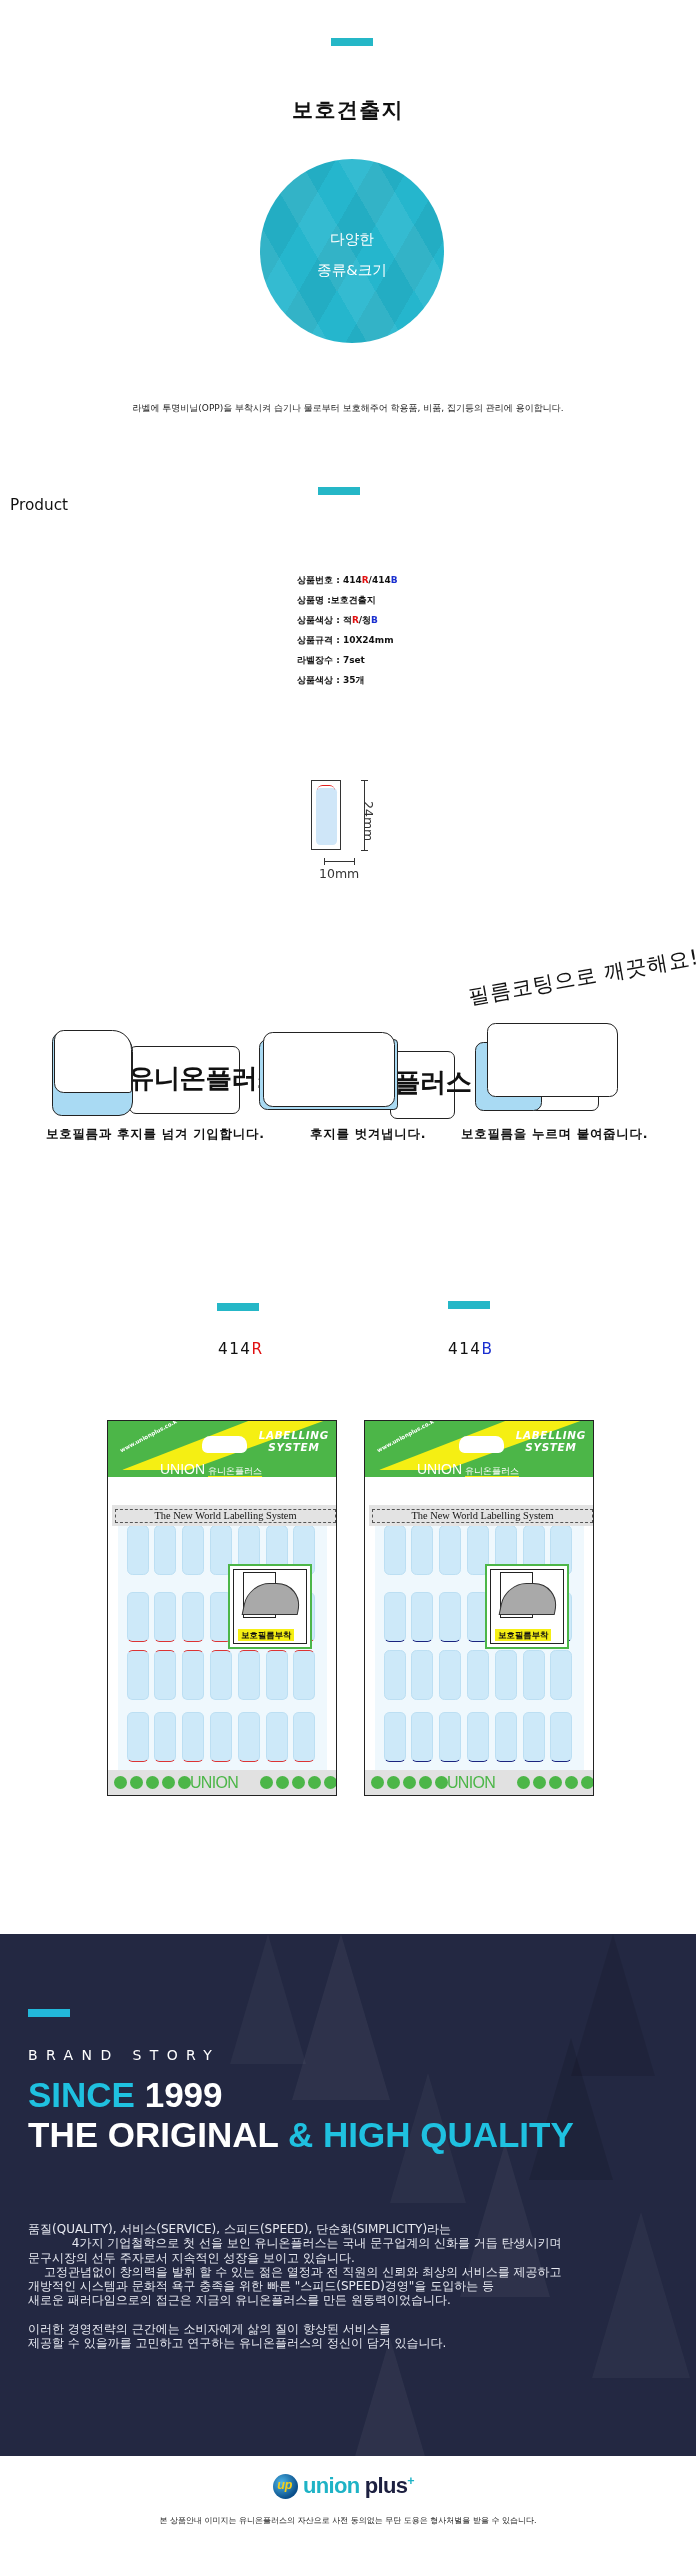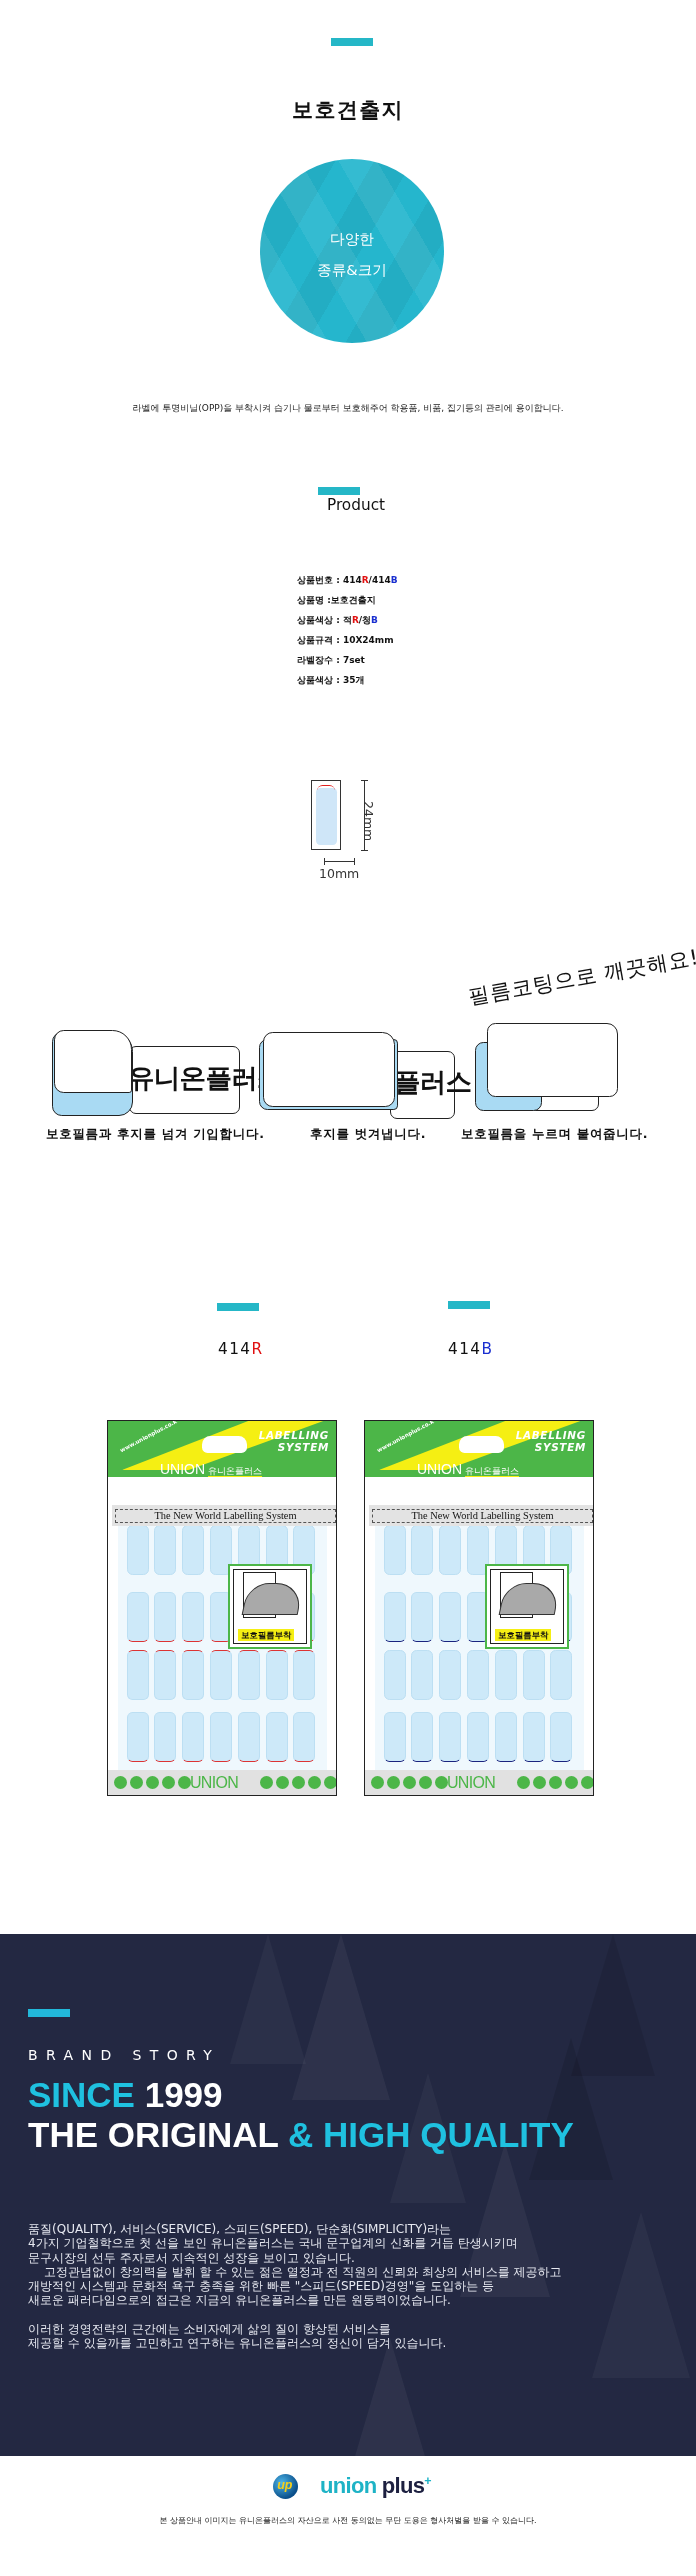--- a/index.html
+++ b/index.html
@@ -15,21 +15,21 @@
     background:
       linear-gradient(60deg, rgba(255,255,255,0.07) 25%, transparent 25%, transparent 50%, rgba(255,255,255,0.07) 50%, rgba(255,255,255,0.07) 75%, transparent 75%),
       linear-gradient(-60deg, rgba(0,0,0,0.05) 25%, transparent 25%, transparent 50%, rgba(0,0,0,0.05) 50%, rgba(0,0,0,0.05) 75%, transparent 75%),
       #25b6cd;
     background-size: 77px 132px, 77px 132px, auto;
   }
   .circle-text { position: absolute; top: 64px; width: 100%; text-align: center; color: #fff; font-size: 14.6px; line-height: 31px; }
 
   .intro { position: absolute; top: 402px; left: 0; width: 696px; text-align: center; font-size: 9px; color: #222; }
 
-  .section-heading { position: absolute; top: 496px; left: 0; width: 696px; text-align: center; font-size: 15.3px; font-weight: normal; padding-left: 16px; }
+  .section-heading { position: absolute; top: 496px; left: 0; width: 696px; text-align: left; font-size: 15.3px; font-weight: normal; padding-left: 10px; }
 
   .specs { position: absolute; left: 297px; top: 570px; font-size: 9px; font-weight: bold; line-height: 20px; }
   .specs .row { white-space: nowrap; }
   .red { color: #e01010; }
   .blue { color: #1a2fd0; }
 
   
   .dim-label { position: absolute; left: 311px; top: 780px; width: 30px; height: 70px; border: 1px solid #333; background: #fff; }
   .dim-label .inner { position: absolute; left: 3.5px; top: 7px; right: 3.5px; bottom: 4.2px; background: #cfe6f8; border-radius: 4.2px; }
   .dim-label .redcap { position: absolute; left: 4.9px; right: 4.9px; top: 4.2px; height: 5.6px; border-top: 1.4px solid #e02020; border-radius: 5.6px 5.6px 0 0; }
@@ -51,21 +51,21 @@
   .coating-text { position: absolute; left: 471px; top: 983px; font-size: 21px; color: #111; white-space: nowrap; transform: rotate(-10deg); transform-origin: left bottom; letter-spacing: 0.7px; }
 
   
   .model-name { position: absolute; top: 1340px; font-size: 15.3px; color: #111; letter-spacing: 1.4px; }
 
   .package { position: absolute; top: 1420px; width: 230px; height: 376px; background: #fff; border: 1.4px solid #222; overflow: hidden; }
   .pkg-header { position: absolute; left: 0; top: 0; width: 100%; height: 56px; background: #4cb648; overflow: hidden; }
   .pkg-yellow { position: absolute; left: 14px; top: 0px; width: 167px; height: 49px; background: #f5ef13; transform: skewX(-35deg); transform-origin: left bottom; clip-path: polygon(0 100%, 55% 0, 100% 0, 40% 100%); }
   .pkg-hanger { position: absolute; left: 94px; top: 15.3px; width: 45px; height: 16.7px; background: #fff; border-radius: 8.4px 8.4px 5.6px 5.6px; }
   .pkg-url { position: absolute; left: 11px; top: 26.5px; font-size: 5.6px; font-weight: bold; color: #fff; transform: rotate(-28deg); transform-origin: left top; white-space: nowrap; }
-  .pkg-system { position: absolute; right: 7px; top: 8.4px; font-size: 10.4px; font-weight: bold; font-style: italic; color: #fff; line-height: 12px; text-align: right; letter-spacing: 0.7px; }
+  .pkg-system { position: absolute; right: 7px; top: 8.4px; font-size: 10.4px; font-weight: bold; font-style: italic; color: #fff; line-height: 12px; text-align: center; letter-spacing: 0.7px; }
   .pkg-brand { position: absolute; left: 52px; top: 40px; font-size: 14px; color: #fff; font-family: "Liberation Sans", sans-serif; white-space: nowrap; }
   .pkg-brand .kr { font-size: 9px; color: #fff; border-bottom: 1.4px solid #f5ef13; margin-left: 2.8px; }
   .pkg-tagline { position: absolute; left: 3.5px; top: 84px; right: 0; height: 21px; background: #e3e3e3; }
   .pkg-tagline span { position: absolute; left: 3.5px; right: 0; top: 3.5px; height: 14px; border: 0.7px dashed #555; text-align: center; font-family: "Liberation Serif", serif; font-size: 10.4px; line-height: 12.5px; color: #111; }
   .pkg-grid { position: absolute; left: 10.4px; top: 97px; width: 209px; height: 254px; background: #eff8fd; }
   .pkg-cell { position: absolute; width: 22px; height: 50px; background: #cde9f9; border: 1.4px solid #bcdff3; border-radius: 5.6px; }
   .pkg-cell.top-red { border-top: 1.4px solid #d33; }
   .pkg-cell.bot-red { border-bottom: 1.4px solid #d33; }
   .pkg-cell.bot-blue { border-bottom: 1.4px solid #1a237e; }
   .pkg-badge { position: absolute; left: 120px; top: 143px; width: 84px; height: 85px; border: 2.1px solid #4cb648; background: #fff; }
@@ -82,21 +82,21 @@
   .brand { position: absolute; left: 0; top: 1934px; width: 696px; height: 522px; background: #232842; overflow: hidden; }
   .brand-tri { position: absolute; width: 0; height: 0; }
   .brand-accent { position: absolute; left: 28px; top: 75px; width: 42px; height: 8.4px; background: #22b8da; }
   .brand-kicker { position: absolute; left: 28px; top: 113px; font-size: 14px; color: #fff; letter-spacing: 8.4px; font-weight: normal; }
   .brand-h1 { position: absolute; left: 28px; top: 141px; font-size: 35px; font-weight: bold; color: #fff; line-height: 40px; font-family: "Liberation Sans", sans-serif; }
   .brand-h1 .cy { color: #1fc1e0; }
   .brand-lead { position: absolute; left: 28px; top: 237px; font-size: 10.4px; color: #fff; line-height: 19px; }
   .brand-body { position: absolute; left: 28px; top: 288px; font-size: 12px; color: #e6e8f0; line-height: 14.3px; }
 
   
-  .footer-logo { position: absolute; left: 273px; top: 2472px; height: 28px; display: flex; align-items: center; gap: 22px; }
+  .footer-logo { position: absolute; left: 273px; top: 2472px; height: 28px; display: flex; align-items: center; gap: 5px; }
   .logo-ball { width: 25px; height: 25px; border-radius: 50%; background: radial-gradient(circle at 35% 35%, #4db5e8, #0b4f8a 70%); position: relative; }
   .logo-ball span { position: absolute; left: 4.2px; top: 4.2px; font-size: 12.5px; font-weight: bold; font-style: italic; color: #f5cf1a; font-family: "Liberation Sans", sans-serif; }
   .logo-word { font-size: 22px; font-weight: bold; font-family: "Liberation Sans", sans-serif; letter-spacing: -0.7px; }
   .logo-word .u { color: #1eb3c6; }
   .logo-word .p { color: #1d2040; }
   .logo-word sup { color: #1eb3c6; font-size: 12.5px; }
   .footer-notice { position: absolute; top: 2515px; left: 0; width: 696px; text-align: center; font-size: 8px; color: #222; }
 </style>
 </head>
 <body>
@@ -317,21 +317,21 @@
     <div class="brand-tri" style="left: 292px; top: 0px; border-left: 49px solid transparent; border-right: 49px solid transparent; border-bottom: 166px solid rgba(255, 255, 255, 0.05);"></div>
     <div class="brand-tri" style="left: 230px; top: 0px; border-left: 38px solid transparent; border-right: 38px solid transparent; border-bottom: 130px solid rgba(255, 255, 255, 0.04);"></div>
   <div class="brand-accent"></div>
   <div class="brand-kicker">BRAND STORY</div>
   <div class="brand-h1">
     <div><span class="cy">SINCE</span><span> 1999</span></div>
     <div><span>THE ORIGINAL</span><span class="cy"> &amp; HIGH QUALITY</span></div>
   </div>
   <div class="brand-body" id="brand-body">
       <div style="min-height: 14.3px;">품질(QUALITY), 서비스(SERVICE), 스피드(SPEED), 단순화(SIMPLICITY)라는</div>
-      <div style="min-height: 14.3px;">4가지 기업철학으로 첫 선을 보인 유니온플러스는 국내 문구업계의 신화를 거듭 탄생시키며</div>
+      <div style="min-height: 14.3px; text-align: right;">4가지 기업철학으로 첫 선을 보인 유니온플러스는 국내 문구업계의 신화를 거듭 탄생시키며</div>
       <div style="min-height: 14.3px;">문구시장의 선두 주자로서 지속적인 성장을 보이고 있습니다.</div>
       <div style="min-height: 14.3px; margin-left: 16px;">고정관념없이 창의력을 발휘 할 수 있는 젊은 열정과 전 직원의 신뢰와 최상의 서비스를 제공하고</div>
       <div style="min-height: 14.3px;">개방적인 시스템과 문화적 욕구 충족을 위한 빠른 "스피드(SPEED)경영"을 도입하는 등</div>
       <div style="min-height: 14.3px;">새로운 패러다임으로의 접근은 지금의 유니온플러스를 만든 원동력이었습니다.</div>
       <div style="min-height: 14.3px;"></div>
       <div style="min-height: 14.3px;">이러한 경영전략의 근간에는 소비자에게 삶의 질이 향상된 서비스를</div>
       <div style="min-height: 14.3px;">제공할 수 있을까를 고민하고 연구하는 유니온플러스의 정신이 담겨 있습니다.</div>
     </div>
 </section>
 

